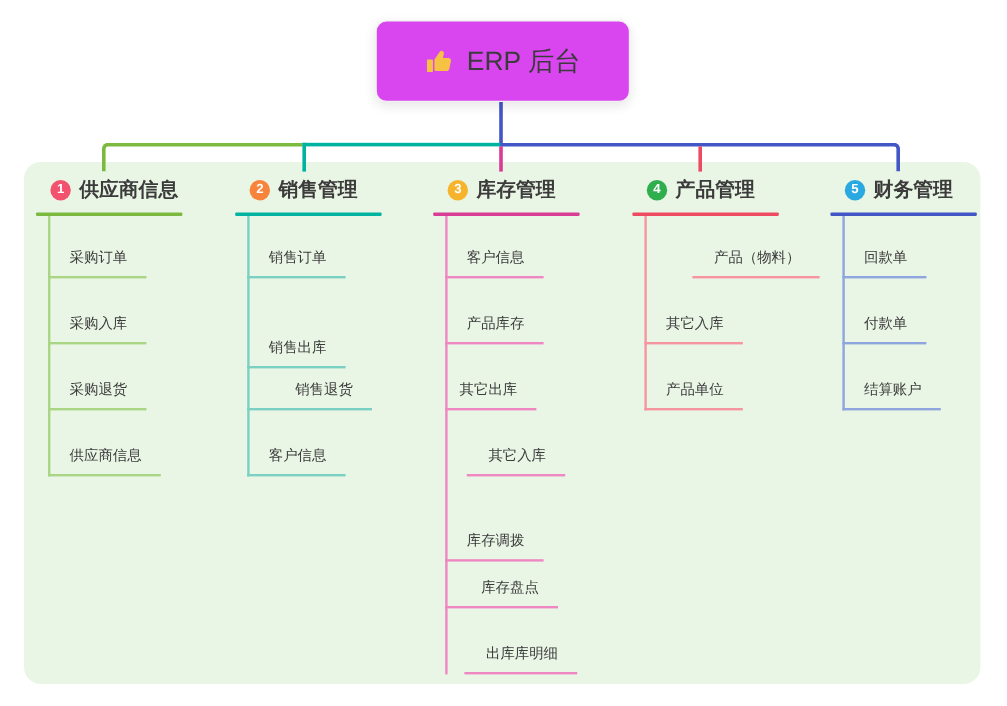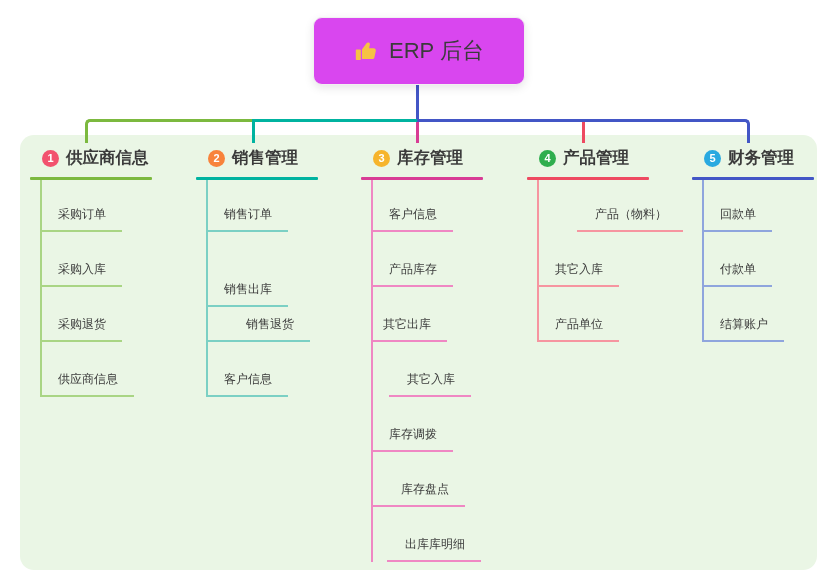--- a/index.html
+++ b/index.html
@@ -113,21 +113,21 @@
       <div class="branch-title" style="left: 373px;">
         <span class="badge" style="background: rgb(246, 180, 44);">3</span>
         <span class="branch-label">库存管理</span>
       </div>
       <div class="branch-underline" style="left: 361px; background: rgb(216, 60, 149);"></div>
       <div class="children-vline" style="left: 371px; height: 382px; background: rgb(239, 135, 195);"></div>
       <div class="child-item" style="left: 371px; top: 206px; border-bottom-color: rgb(239, 135, 195);">客户信息</div>
       <div class="child-item" style="left: 371px; top: 261px; border-bottom-color: rgb(239, 135, 195);">产品库存</div>
       <div class="child-item" style="left: 371px; top: 316px; border-bottom-color: rgb(239, 135, 195); padding-left: 12px;">其它出库</div>
       <div class="child-item" style="left: 389px; top: 371px; border-bottom-color: rgb(239, 135, 195);">其它入库</div>
-      <div class="child-item" style="left: 371px; top: 426px; border-bottom-color: rgb(239, 135, 195);">库存调拨</div>
+      <div class="child-item" style="left: 371px; top: 442px; border-bottom-color: rgb(239, 135, 195);">库存调拨</div>
       <div class="child-item" style="left: 371px; top: 481px; border-bottom-color: rgb(239, 135, 195); padding-left: 30px;">库存盘点</div>
       <div class="child-item" style="left: 371px; top: 536px; border-bottom-color: rgb(239, 135, 195); margin-left: 16px;">出库库明细</div>
       <div class="branch-title" style="left: 539px;">
         <span class="badge" style="background: rgb(47, 174, 78);">4</span>
         <span class="branch-label">产品管理</span>
       </div>
       <div class="branch-underline" style="left: 527px; background: rgb(238, 74, 97);"></div>
       <div class="children-vline" style="left: 537px; height: 162px; background: rgb(246, 149, 160);"></div>
       <div class="child-item" style="left: 537px; top: 206px; border-bottom-color: rgb(246, 149, 160); margin-left: 40px;">产品（物料）</div>
       <div class="child-item" style="left: 537px; top: 261px; border-bottom-color: rgb(246, 149, 160);">其它入库</div>

